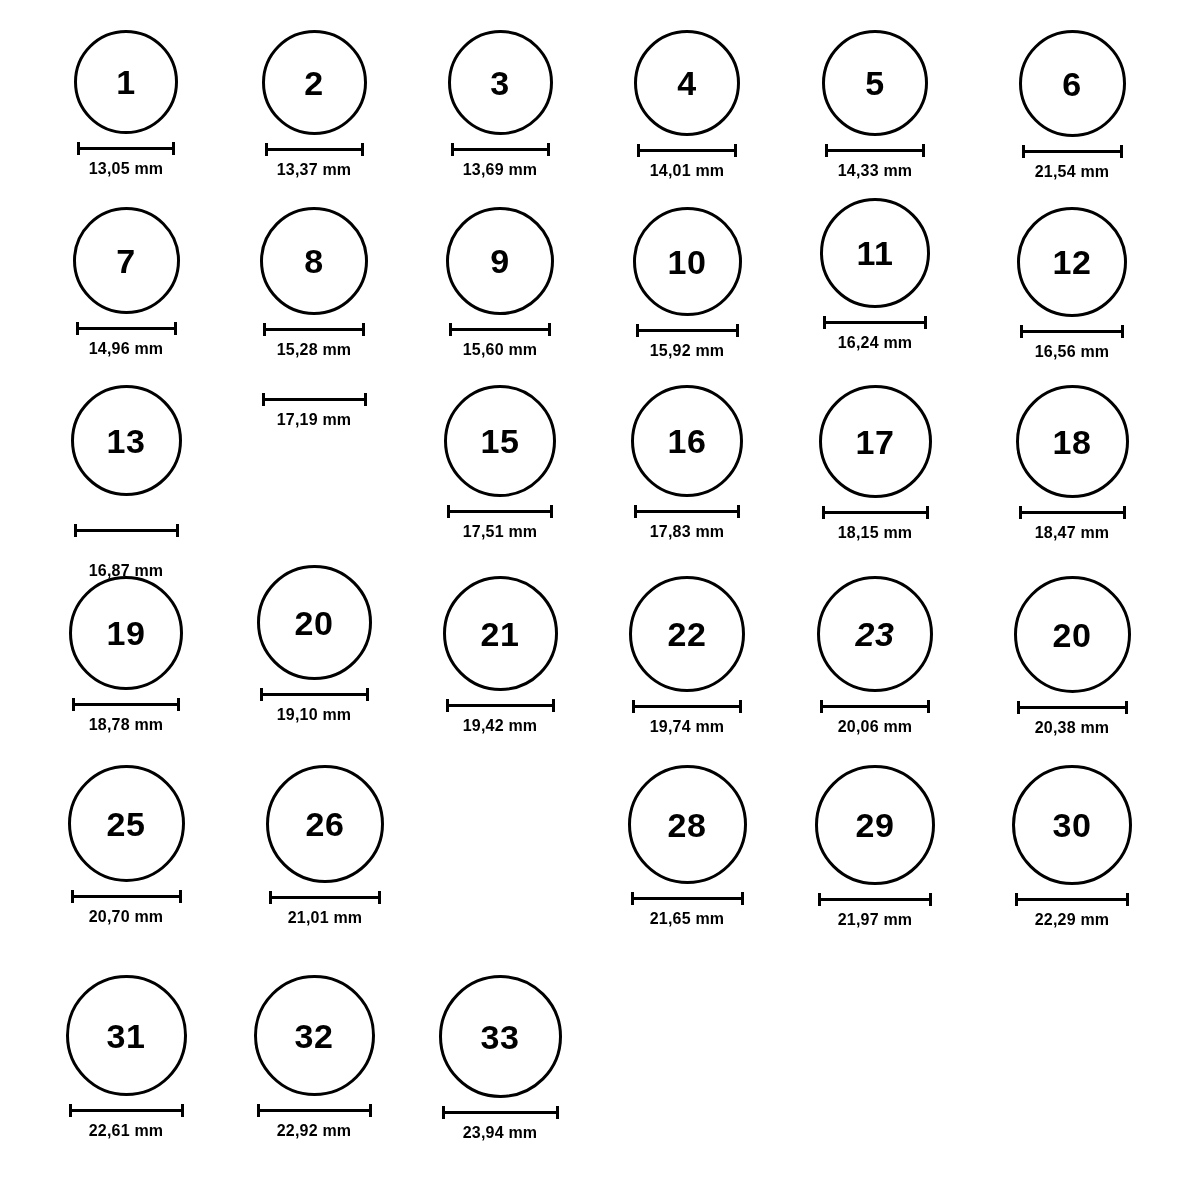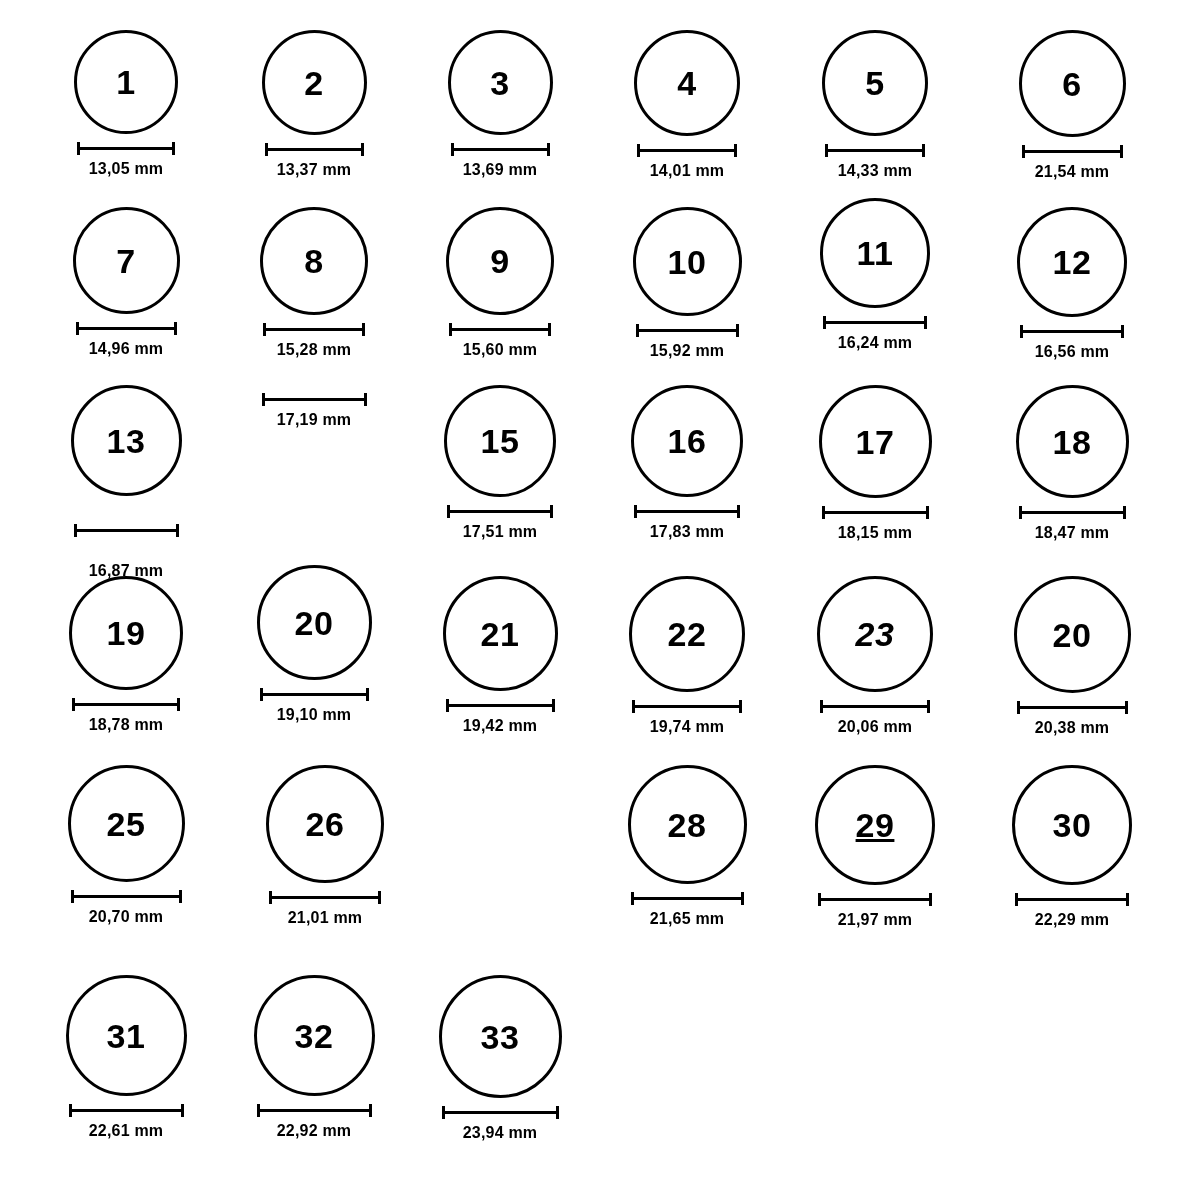--- a/index.html
+++ b/index.html
@@ -364,21 +364,21 @@
       </div>
       <div class="measure-bar" style="width: 113px;">
         <div class="line"></div>
         <div class="cap left"></div>
         <div class="cap right"></div>
       </div>
       <div class="ring-label">21,65 mm</div>
     </div>
     <div class="ring-cell" style="left: 805px; top: 765px; width: 140px;">
       <div class="ring-circle" style="width: 120px; height: 120px;">
-        <span class="ring-number" style="font-size: 34px; text-decoration: underline;">29</span>
+        <span class="ring-number" style="font-size: 34px;">29</span>
       </div>
       <div class="measure-bar" style="width: 114px;">
         <div class="line"></div>
         <div class="cap left"></div>
         <div class="cap right"></div>
       </div>
       <div class="ring-label">21,97 mm</div>
     </div>
     <div class="ring-cell" style="left: 1002px; top: 765px; width: 140px;">
       <div class="ring-circle" style="width: 120px; height: 120px;">

